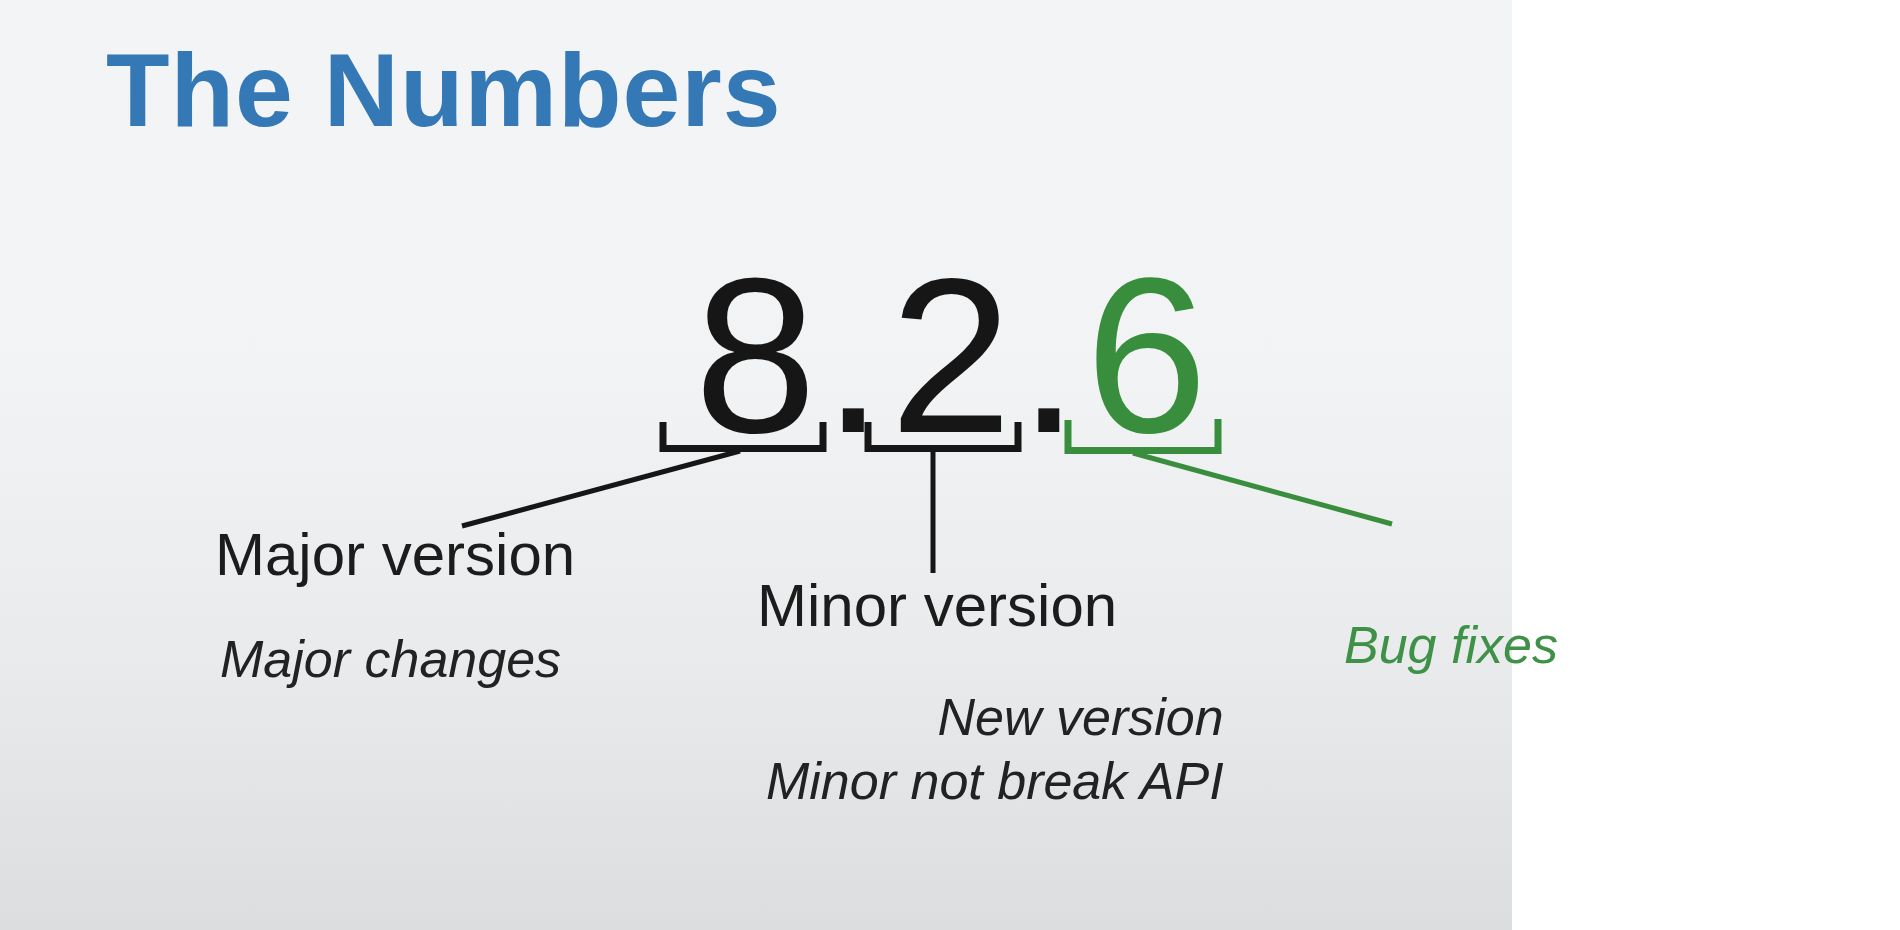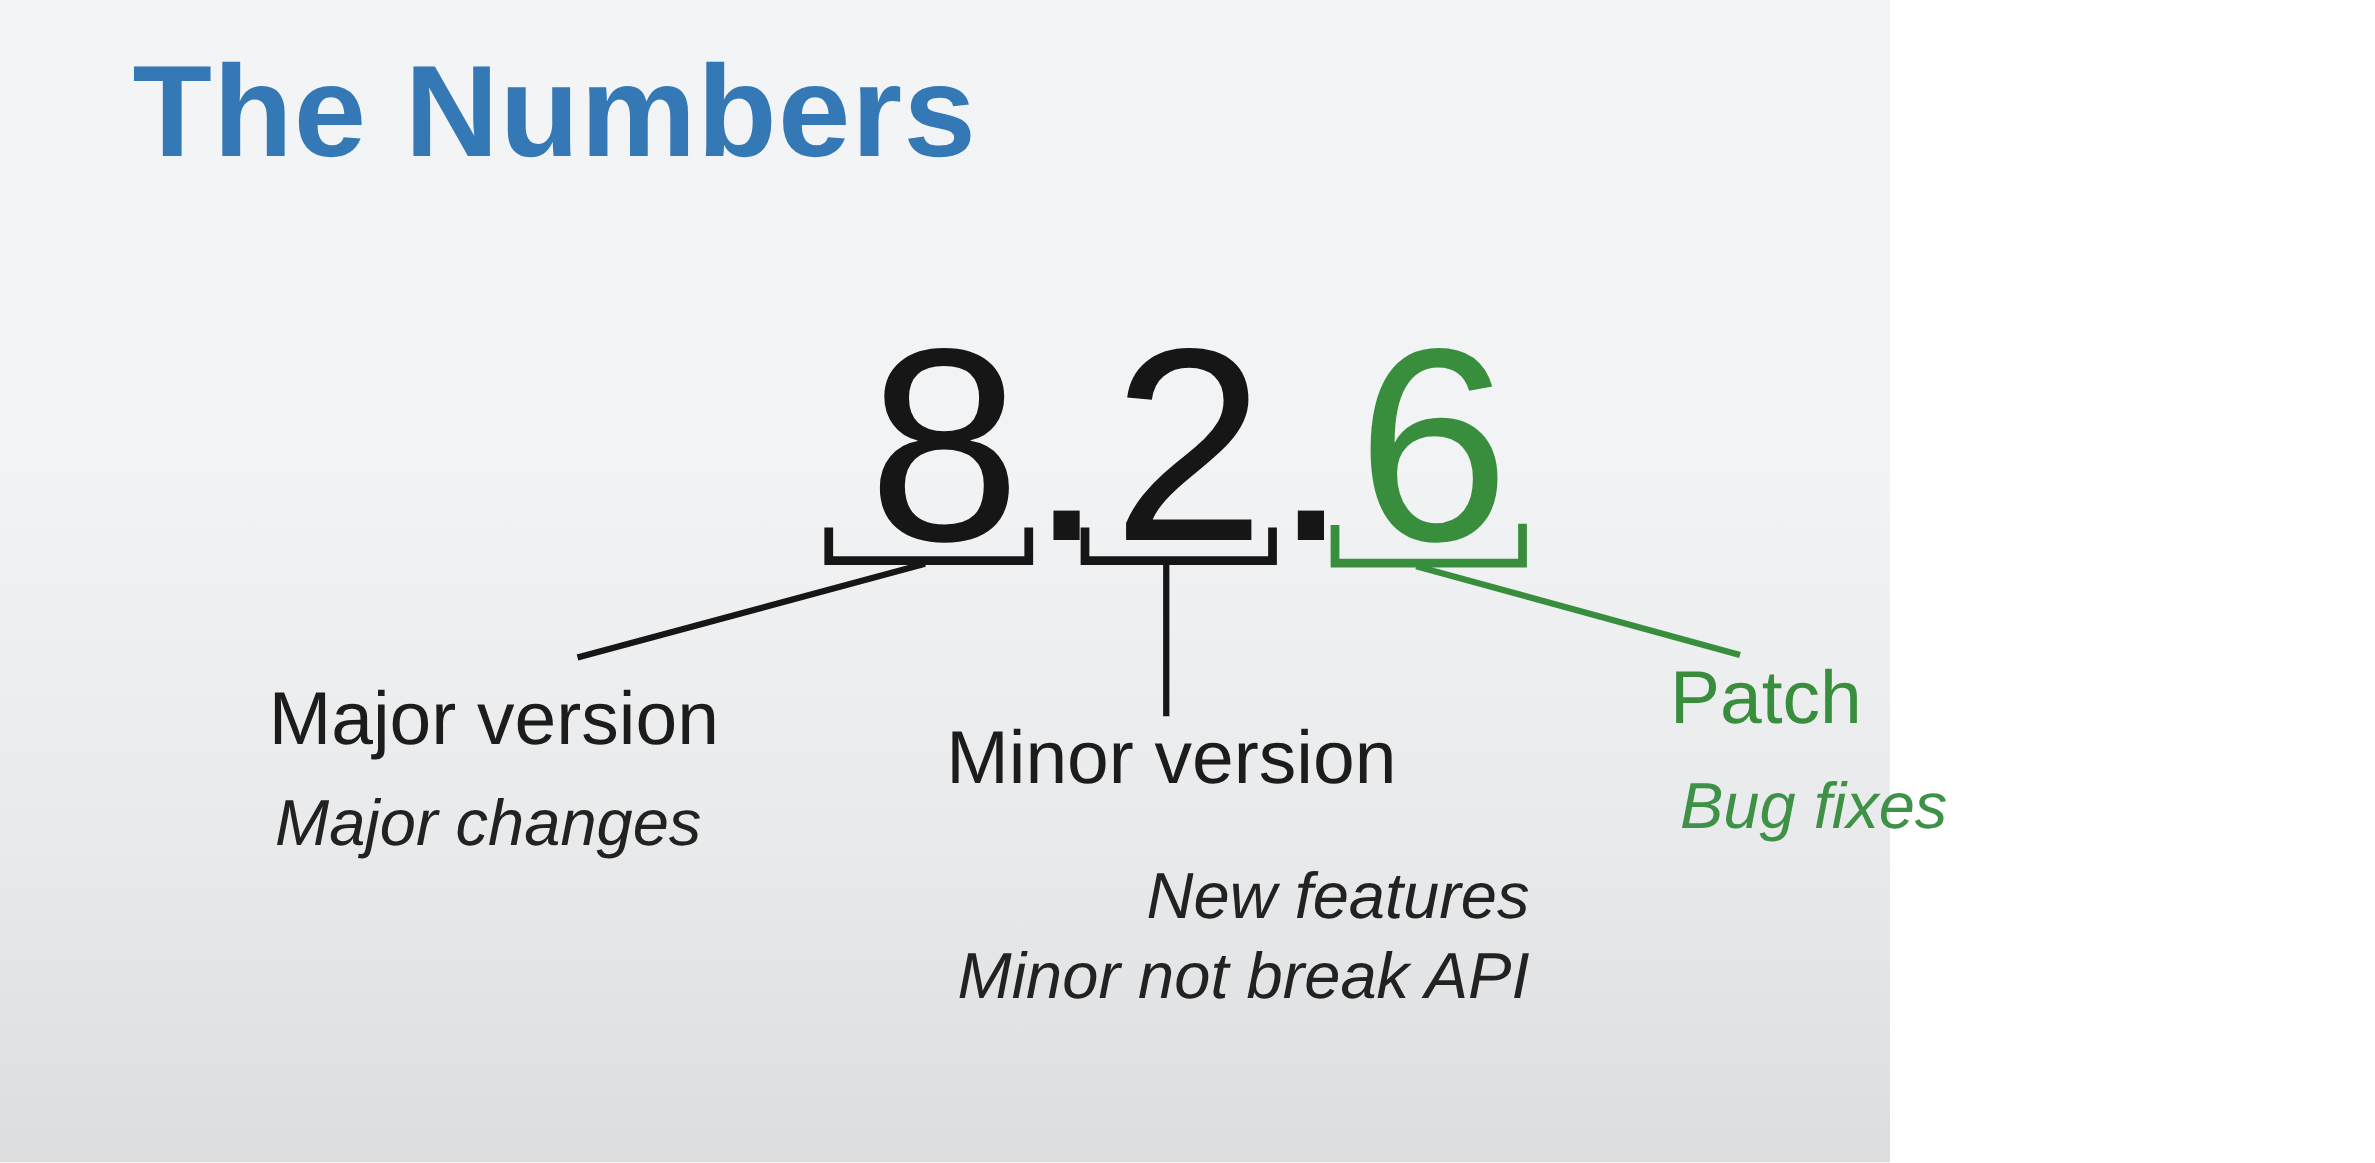--- a/index.html
+++ b/index.html
@@ -61,21 +61,21 @@
   }
   .callout-desc {
     position: absolute;
     font-size: 52px;
     font-style: italic;
     color: #222222;
     line-height: 64px;
     white-space: nowrap;
     text-align: right;
   }
-  .label-major { left: 215px; top: 525px; margin-top: 20px; }
+  .label-major { left: 215px; top: 525px; }
   .desc-major  { left: 220px; top: 627px; }
   .label-minor { left: 757px; top: 576px; }
   .desc-minor  { left: 766px; top: 685px; }
   .label-patch { left: 1336px; top: 528px; color: #388e3c; }
   .desc-patch  { left: 1344px; top: 615px; color: #3e9147; line-height: 60px; font-style: italic; }
 </style>
 </head>
 <body>
 
 <div class="slide">
@@ -99,22 +99,21 @@
     <line x1="1133" y1="453" x2="1392" y2="524" stroke="#388e3c" stroke-width="5"></line>
   </svg>
 
   <div class="callout-label label-major">Major version</div>
   <div class="callout-desc desc-major">
     <div>Major changes</div>
   </div>
 
   <div class="callout-label label-minor">Minor version</div>
   <div class="callout-desc desc-minor">
-    <div>New features</div>
+    <div>New version</div>
     <div>Minor not break API</div>
   </div>
 
-  <div class="callout-label label-patch">Patch</div>
   <div class="callout-desc desc-patch">
     <div>Bug fixes</div>
   </div>
 
 </div>
 
 </body></html>

